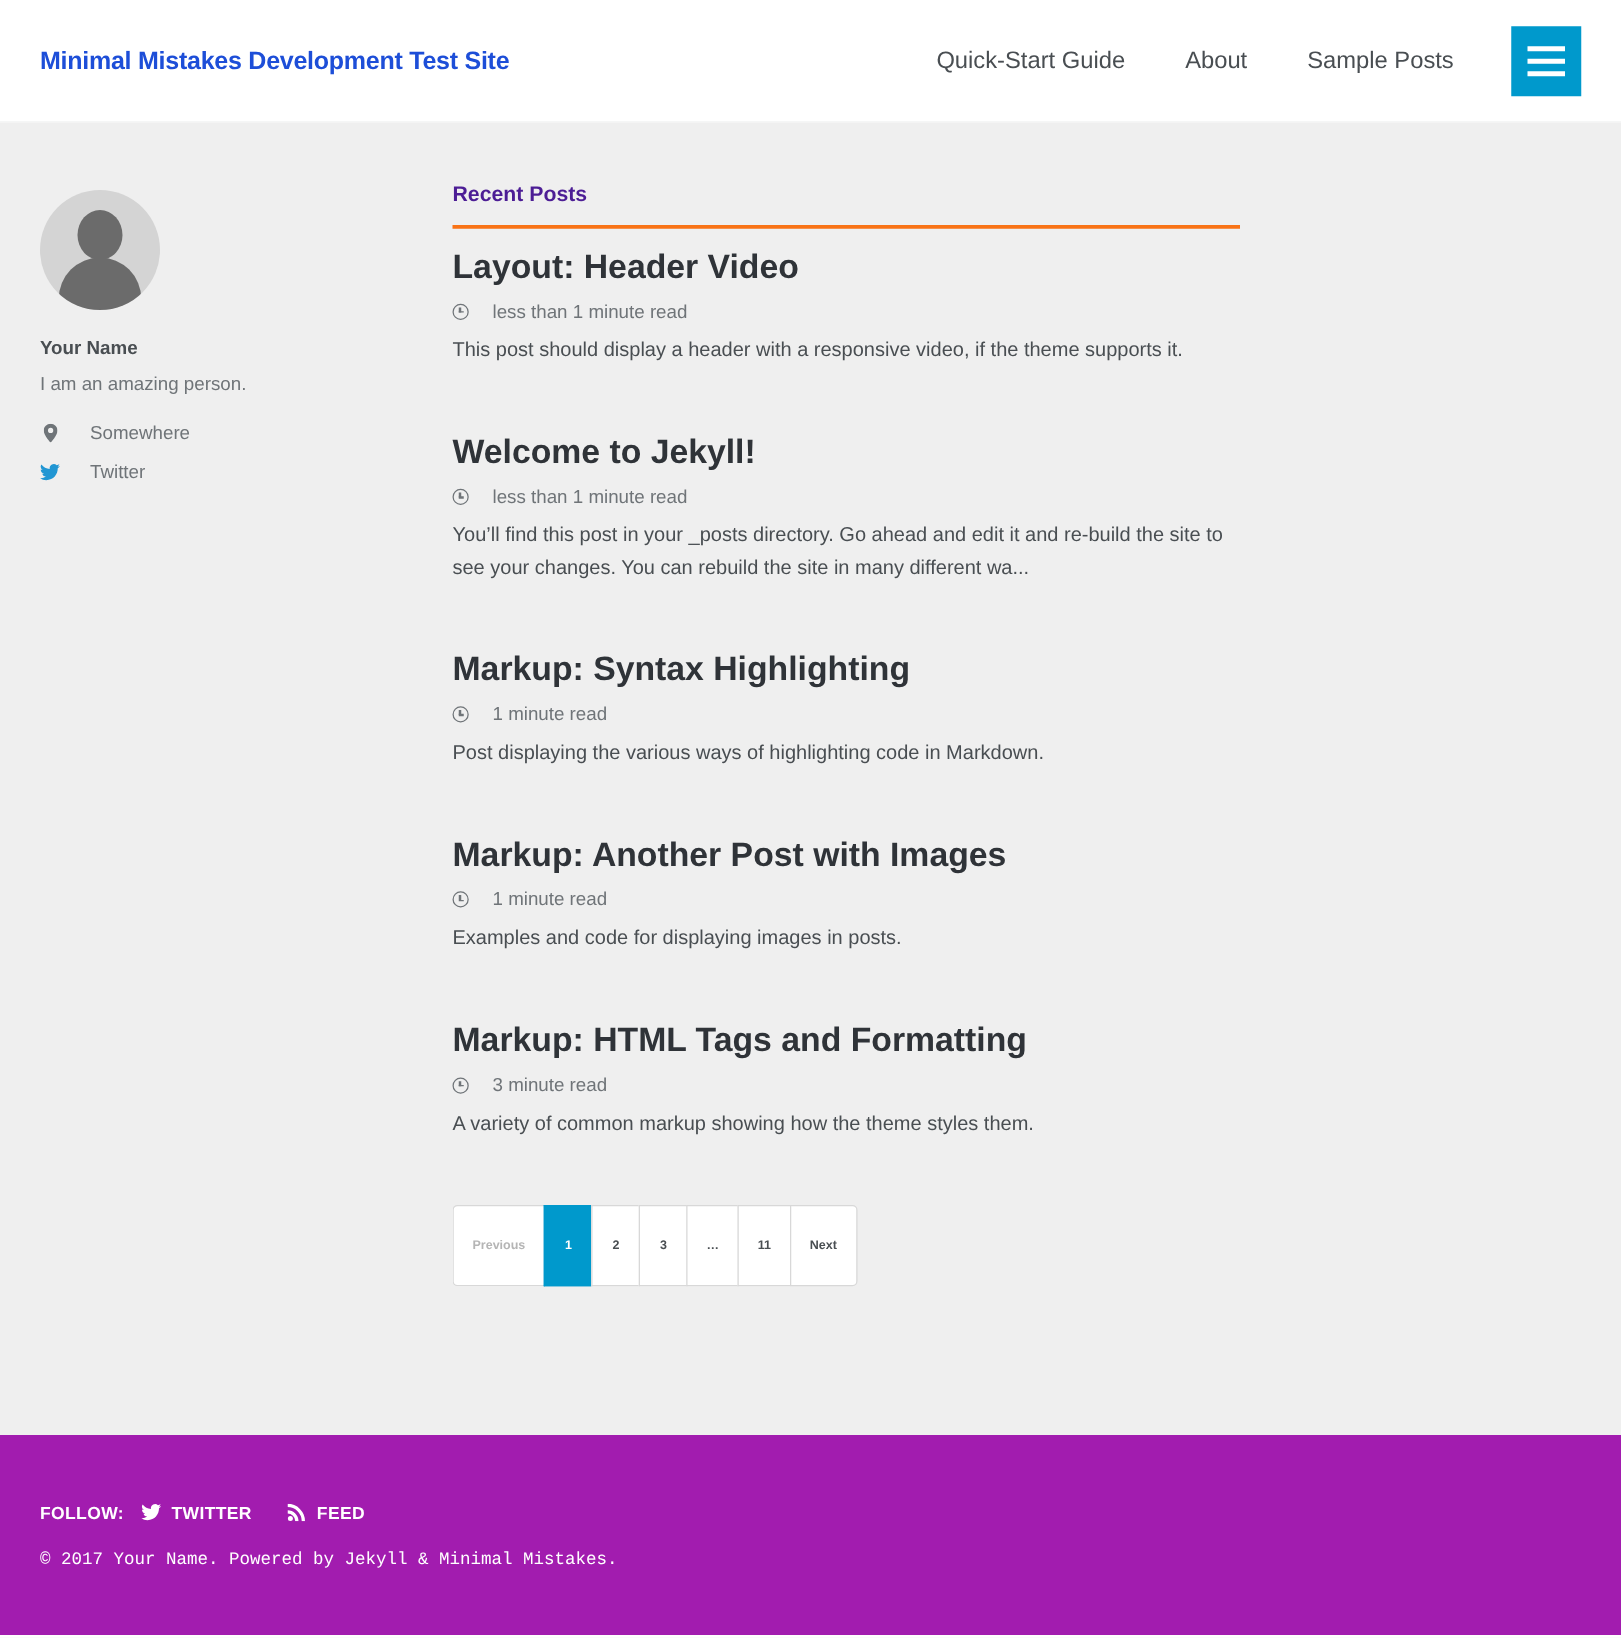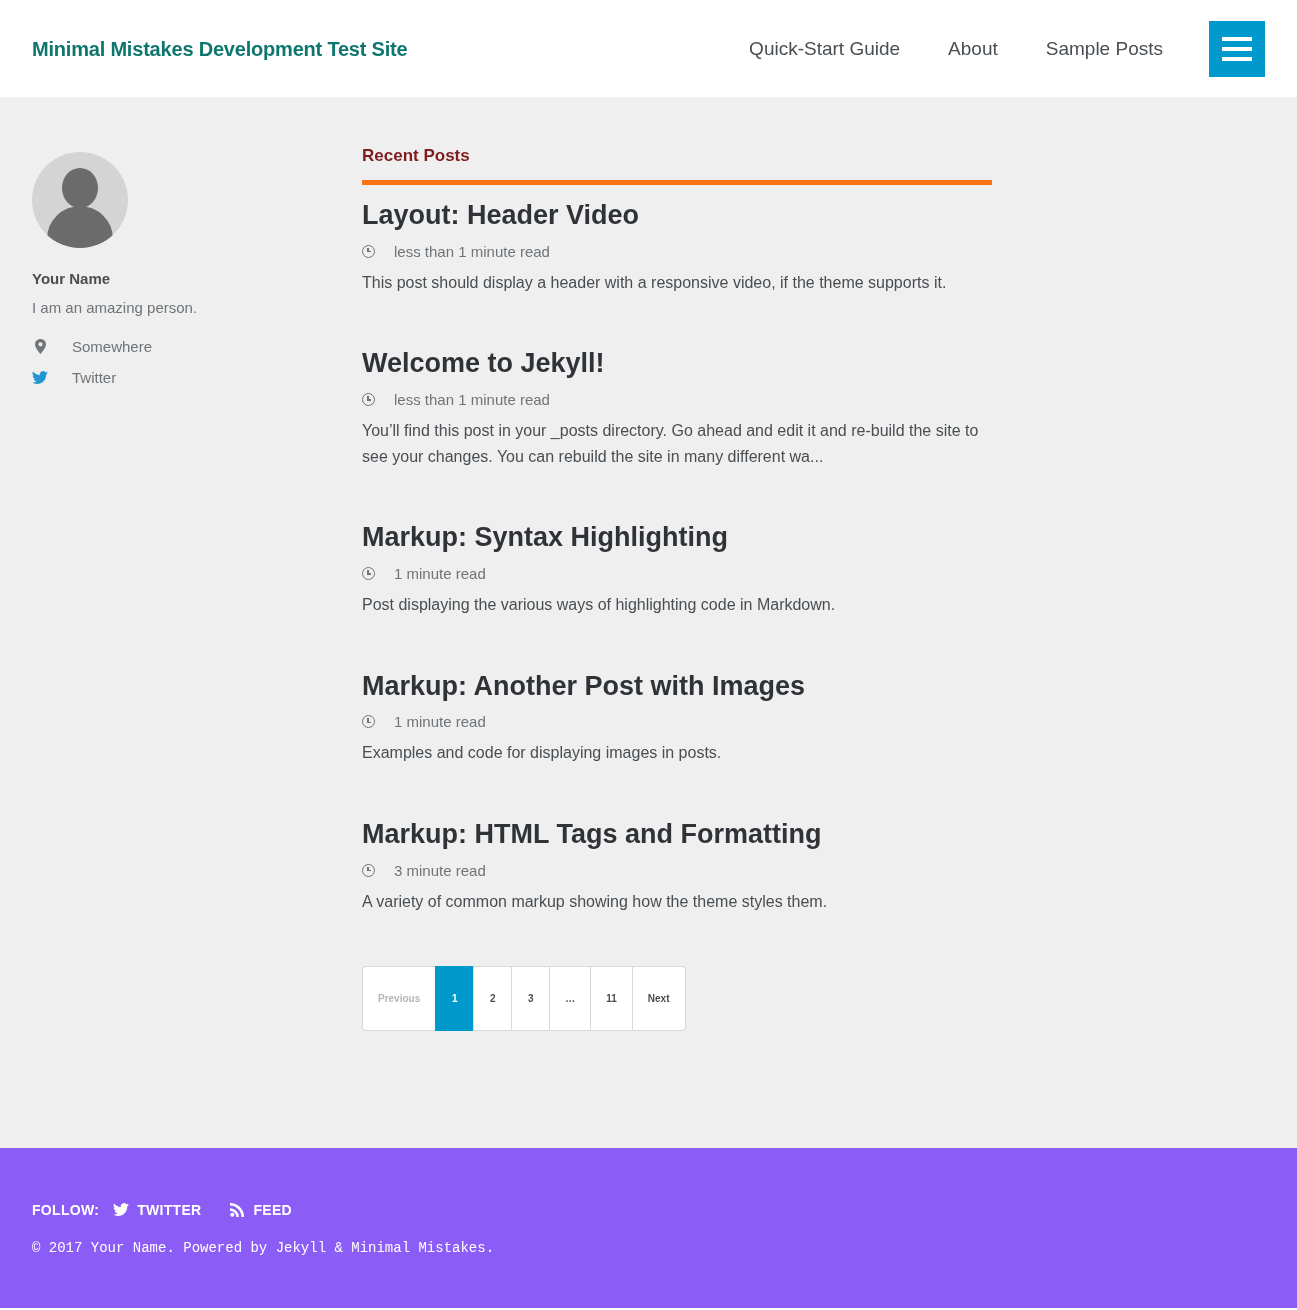--- a/index.html
+++ b/index.html
@@ -28,21 +28,21 @@
   .masthead-inner {
     height: 98px;
     display: flex;
     align-items: center;
     justify-content: space-between;
     padding: 0 32px 0 32px;
   }
   .site-title {
     font-size: 20px;
     font-weight: bold;
-    color: #0f766e;
+    color: #1d4ed8;
     letter-spacing: -0.2px;
     text-decoration: none;
     white-space: nowrap;
   }
   .top-nav {
     display: flex;
     align-items: center;
     gap: 0px;
   }
   .top-nav a {
@@ -147,24 +147,24 @@
   
   .main {
     flex: 1 1 auto;
     padding-left: 30px;
     padding-right: 40px;
     max-width: 700px;
   }
   .archive-title {
     font-size: 17px;
     font-weight: bold;
-    color: #7f1d1d;
+    color: #4c1d95;
     margin: 0 0 14px 0;
     padding-bottom: 14px;
-    border-bottom: 5px solid #f97316;
+    border-bottom: 3px solid #f97316;
   }
   .post { margin-bottom: 52px; }
   .post:last-of-type { }
   .post-title {
     font-size: 27px;
     font-weight: bold;
     color: #2f3338;
     margin: 0 0 10px 0;
     line-height: 1.25;
   }
@@ -230,21 +230,21 @@
   }
   .pagination .disabled { color: #b5b5b5; }
   .pagination .current {
     background: #0099cc;
     border-color: #0099cc;
     color: #ffffff;
   }
 
   
   .footer {
-    background: #8b5cf6;
+    background: #a21caf;
     color: #ffffff;
     padding: 54px 32px 40px 32px;
     min-height: 160px;
   }
   .follow-row {
     display: flex;
     align-items: center;
     gap: 14px;
     margin-bottom: 22px;
     flex-wrap: wrap;

